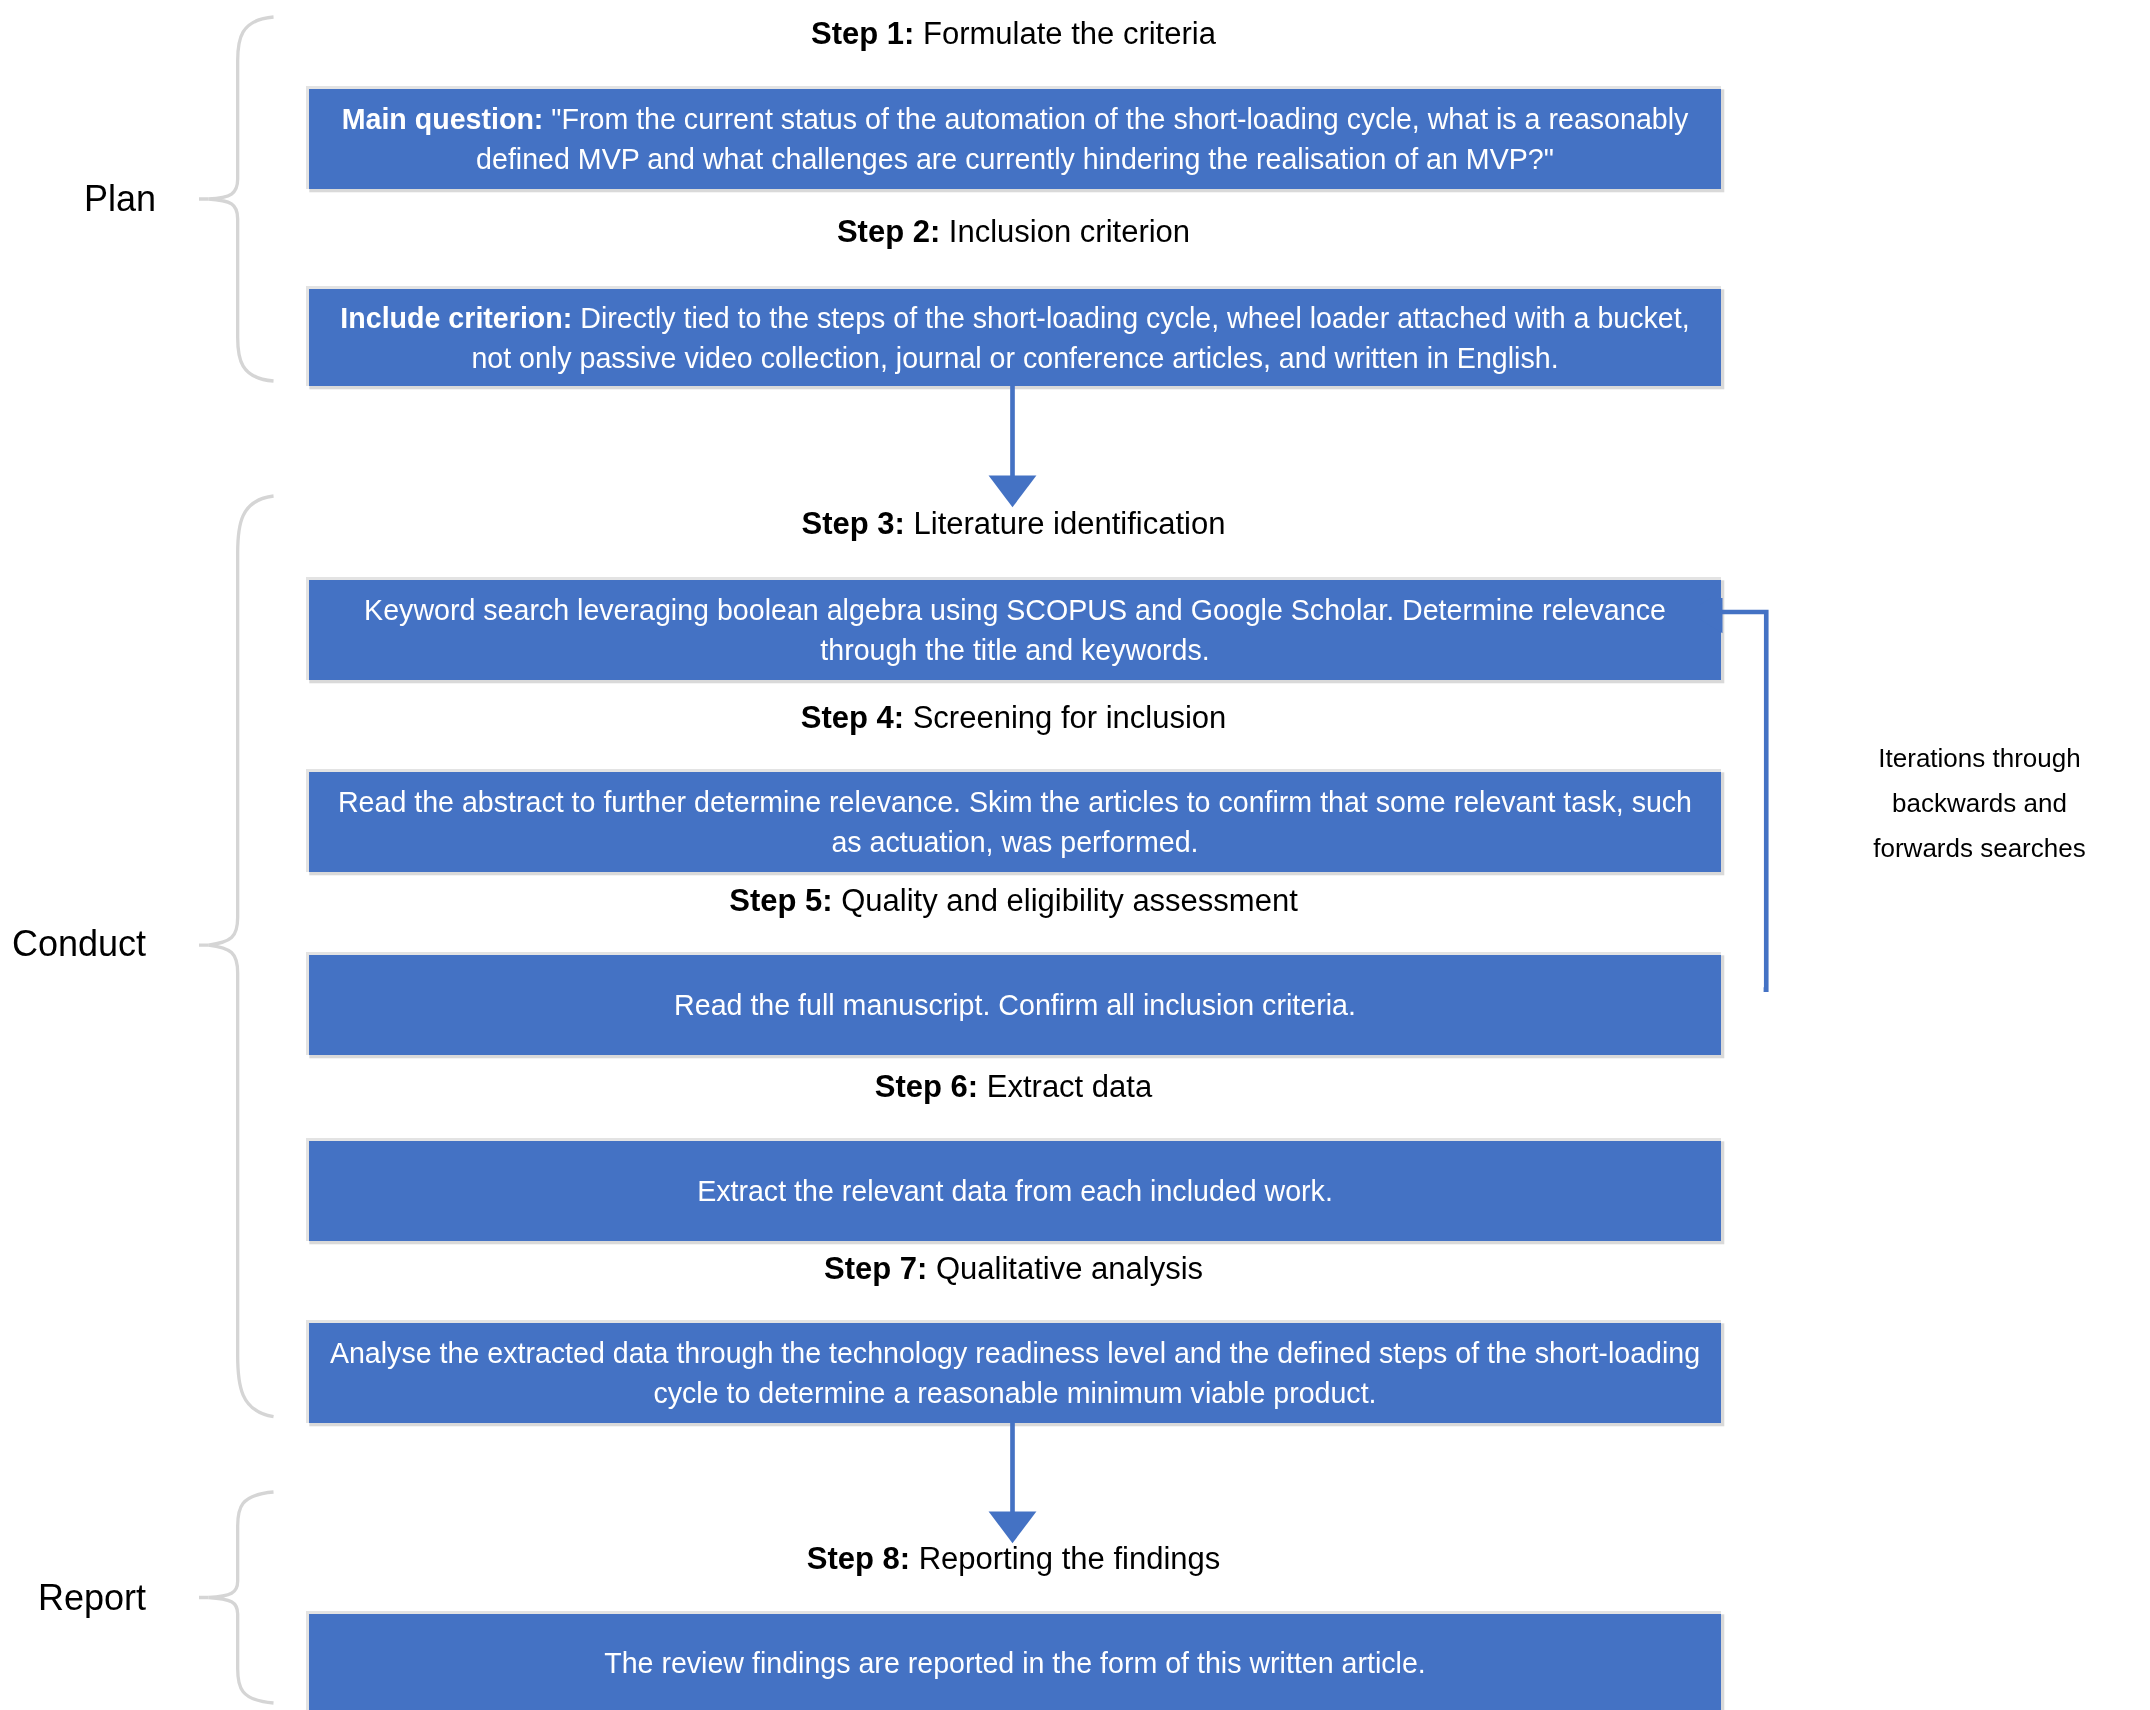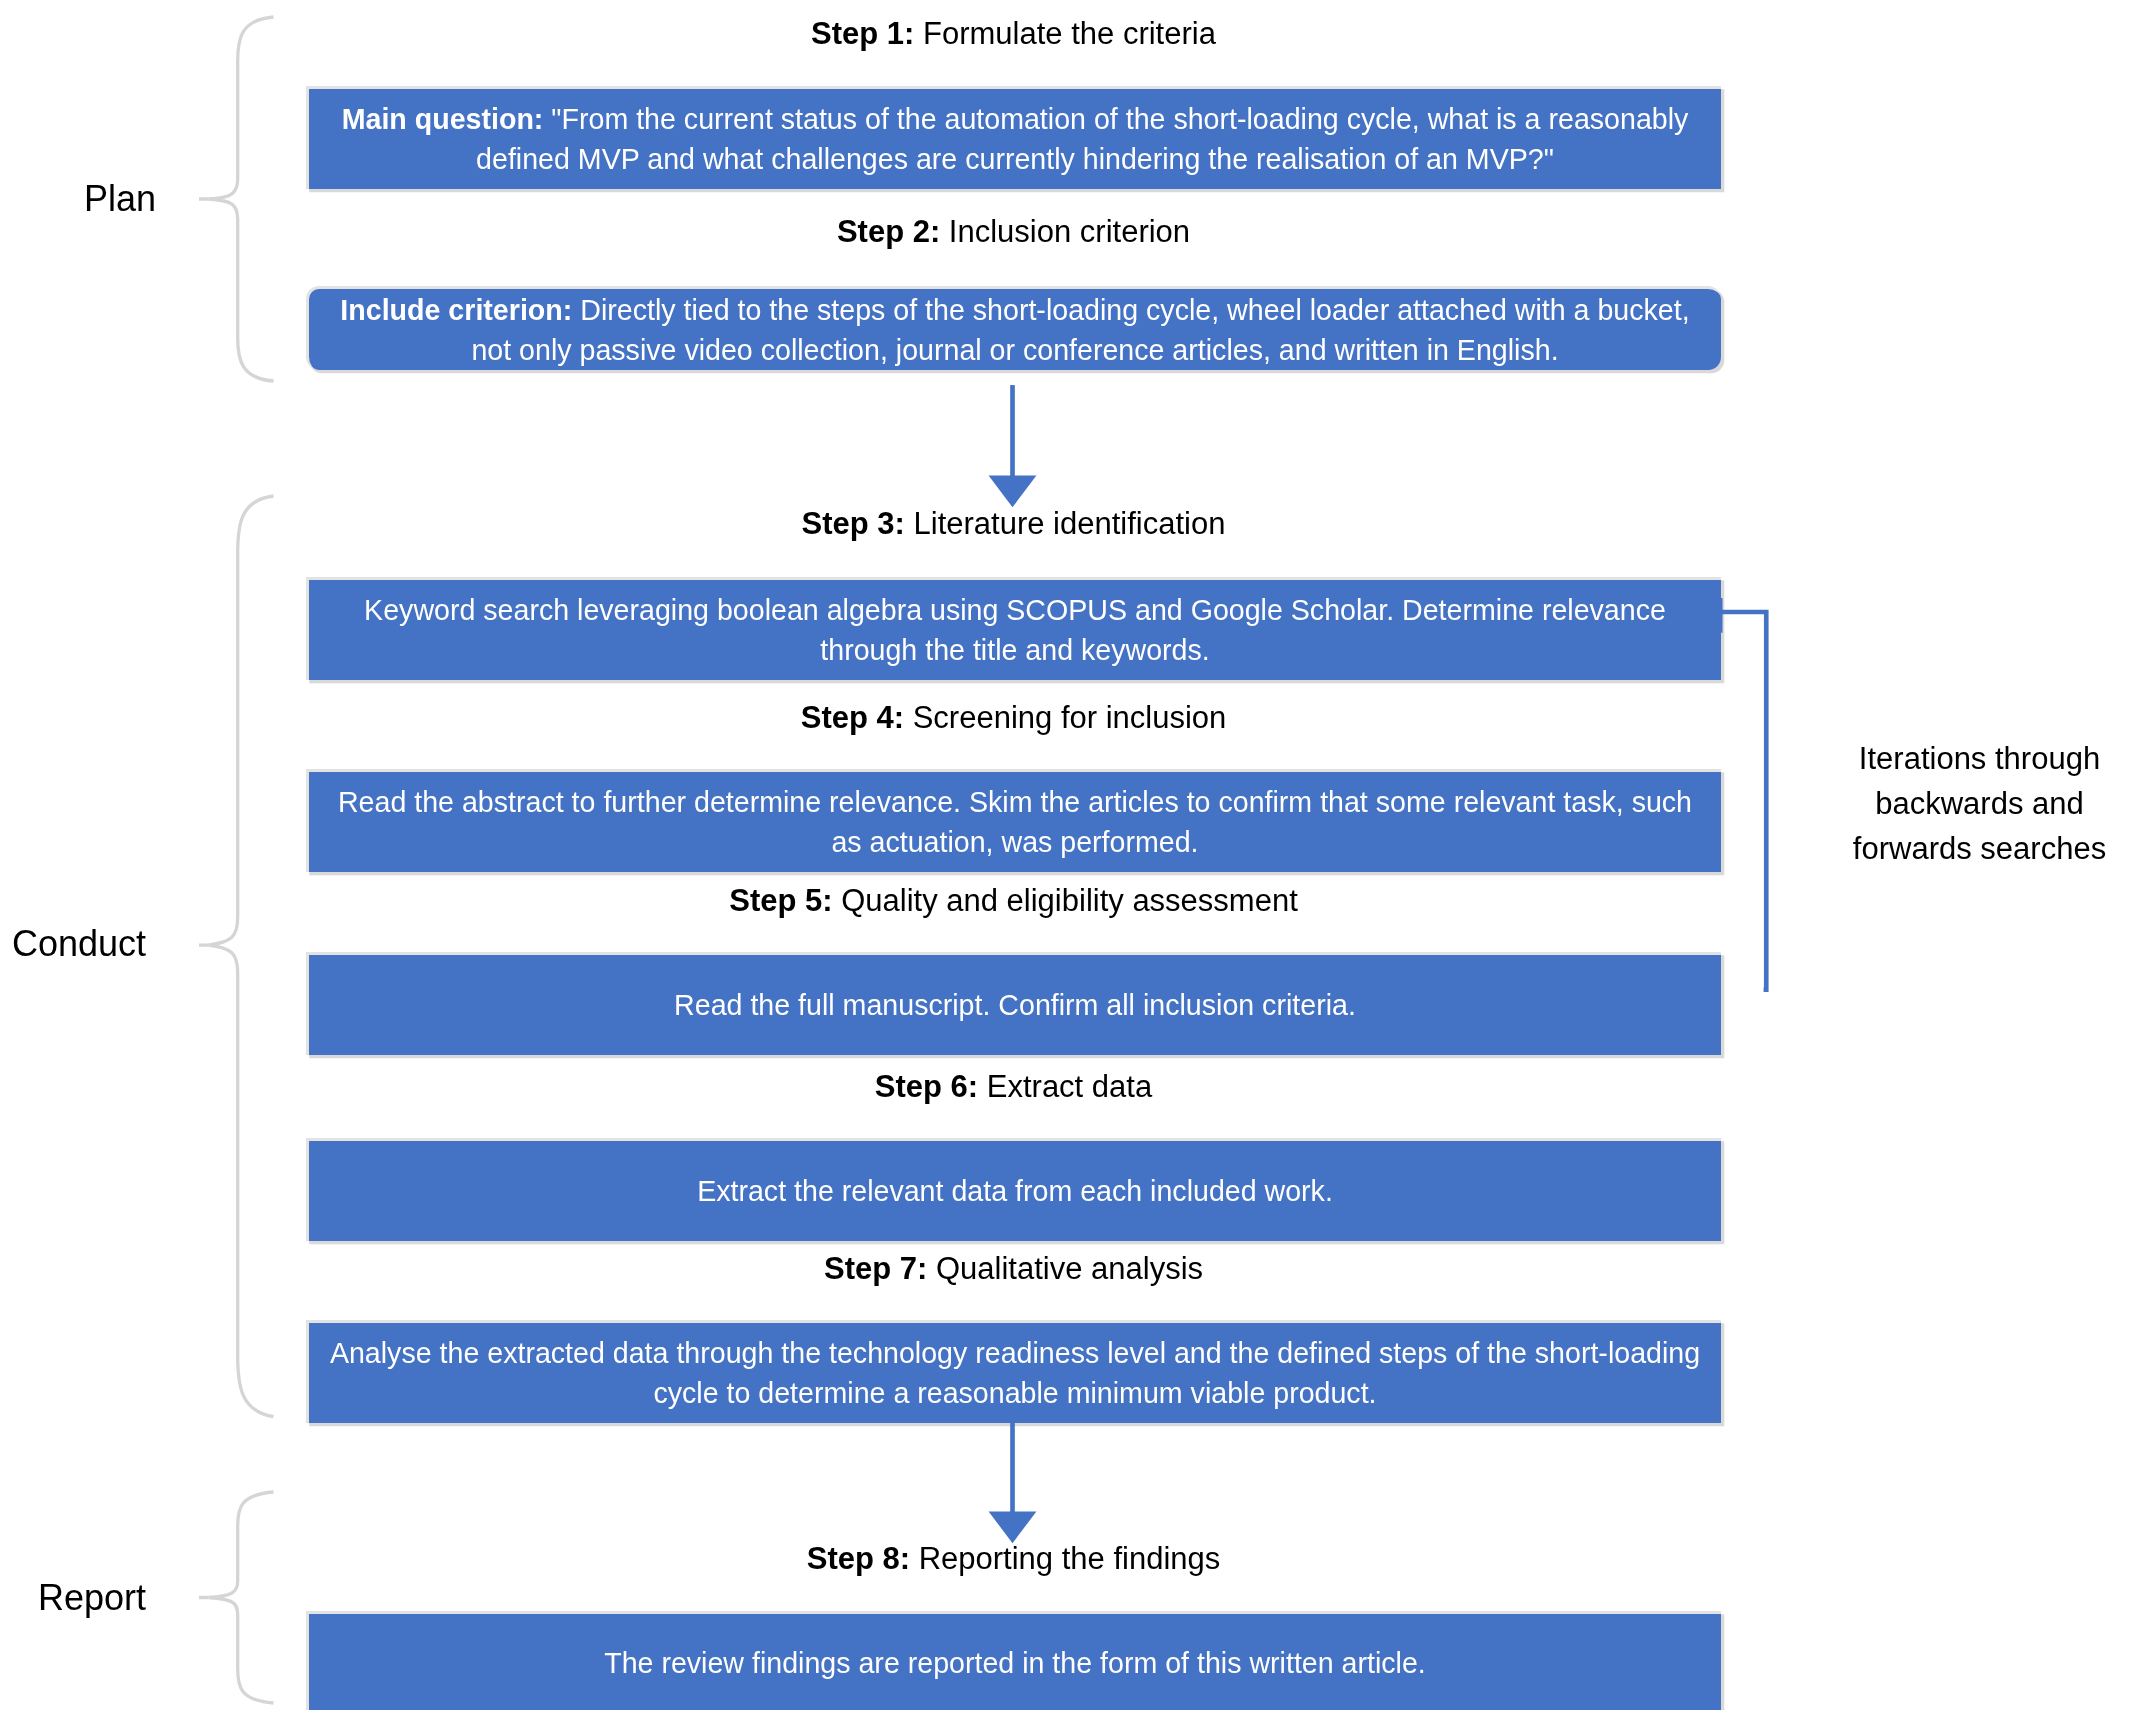--- a/index.html
+++ b/index.html
@@ -54,21 +54,21 @@
     font-size: 36px;
     line-height: 41px;
     text-align: right;
     white-space: nowrap;
   }
 
   
   .iter-note {
     position: absolute;
     color: #000000;
-    font-size: 31px;
+    font-size: 26px;
     line-height: 45px;
     text-align: center;
     white-space: pre-line;
   }
 </style>
 </head>
 <body>
 
 <div id="root">
 
@@ -98,21 +98,21 @@
   </div>
   <div class="step-box" style="top:86px; height:103px;">
     <div class="inner">
       <span class="lead">Main question:</span><span> "From the current status of the automation of the short-loading cycle, what is a reasonably defined MVP and what challenges are currently hindering the realisation of an MVP?"</span>
     </div>
   </div>
 
   <div class="step-head" style="top:213px;">
     <span class="num">Step 2:</span><span> Inclusion criterion</span>
   </div>
-  <div class="step-box" style="top:286px; height:84px;border-radius:13px;">
+  <div class="step-box" style="top:286px; height:100px;">
     <div class="inner">
       <span class="lead">Include criterion:</span><span> Directly tied to the steps of the short-loading cycle, wheel loader attached with a bucket, not only passive video collection, journal or conference articles, and written in English.</span>
     </div>
   </div>
 
   <svg class="v-arrow" style="left:966px; top:385px;" width="93" height="123" viewBox="0 0 140 185">
     <line x1="70" y1="0" x2="70" y2="138" stroke="#4472C4" stroke-width="7"></line>
     <polygon points="34,136 106,136 70,184" fill="#4472C4"></polygon>
   </svg>
 

